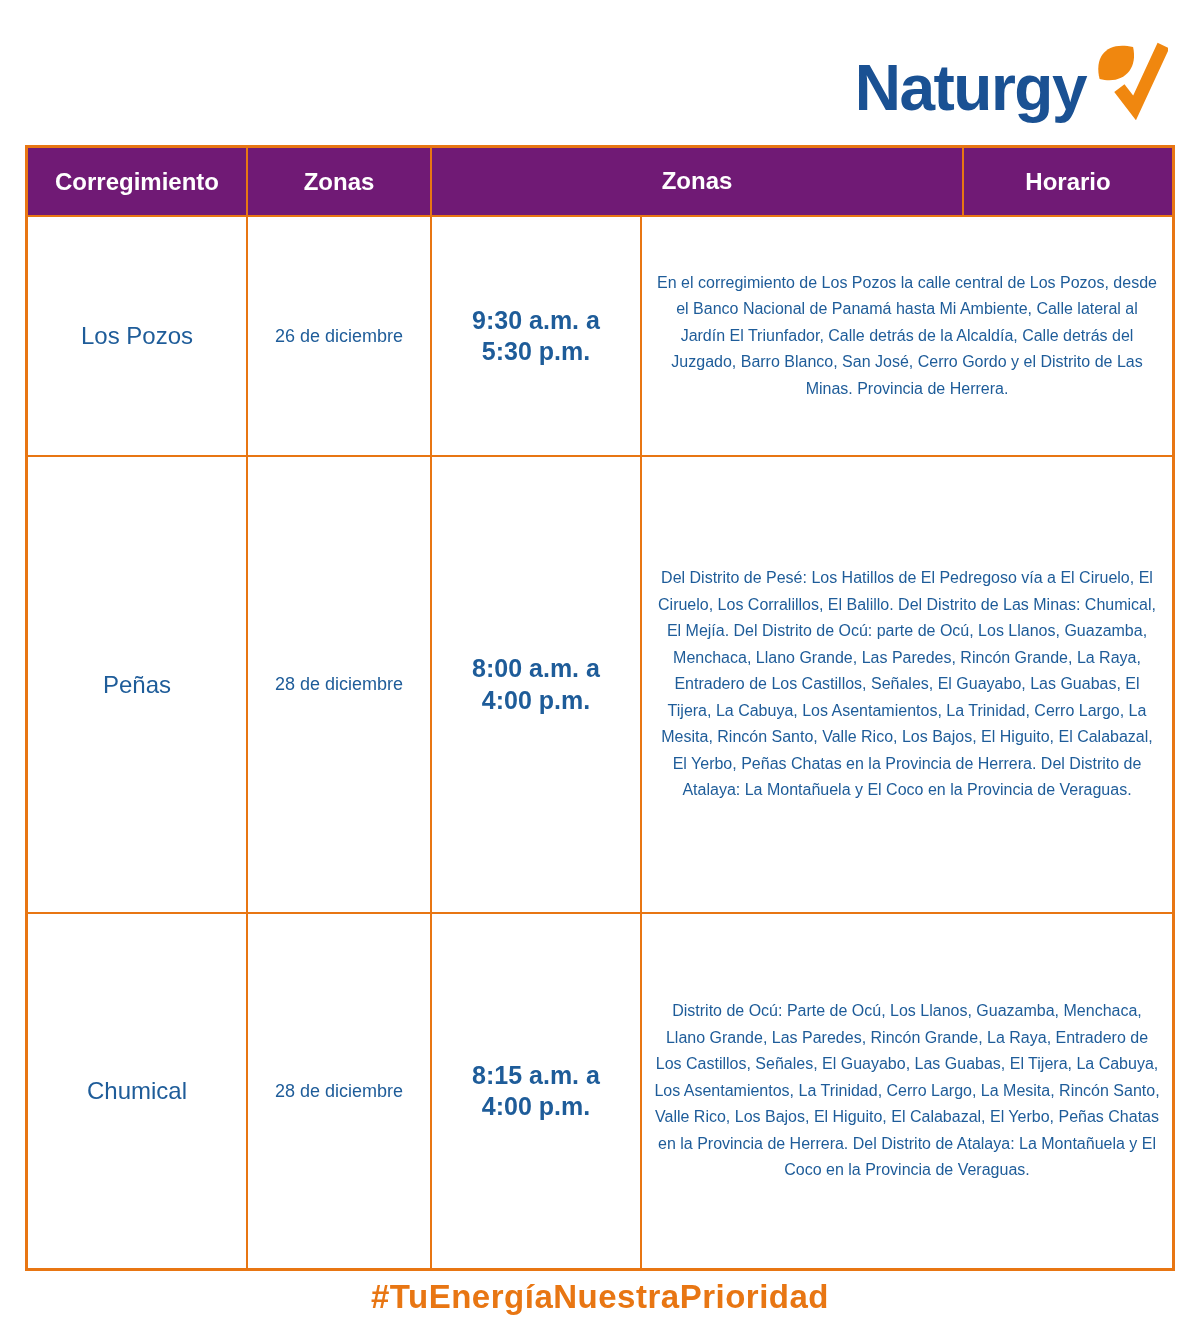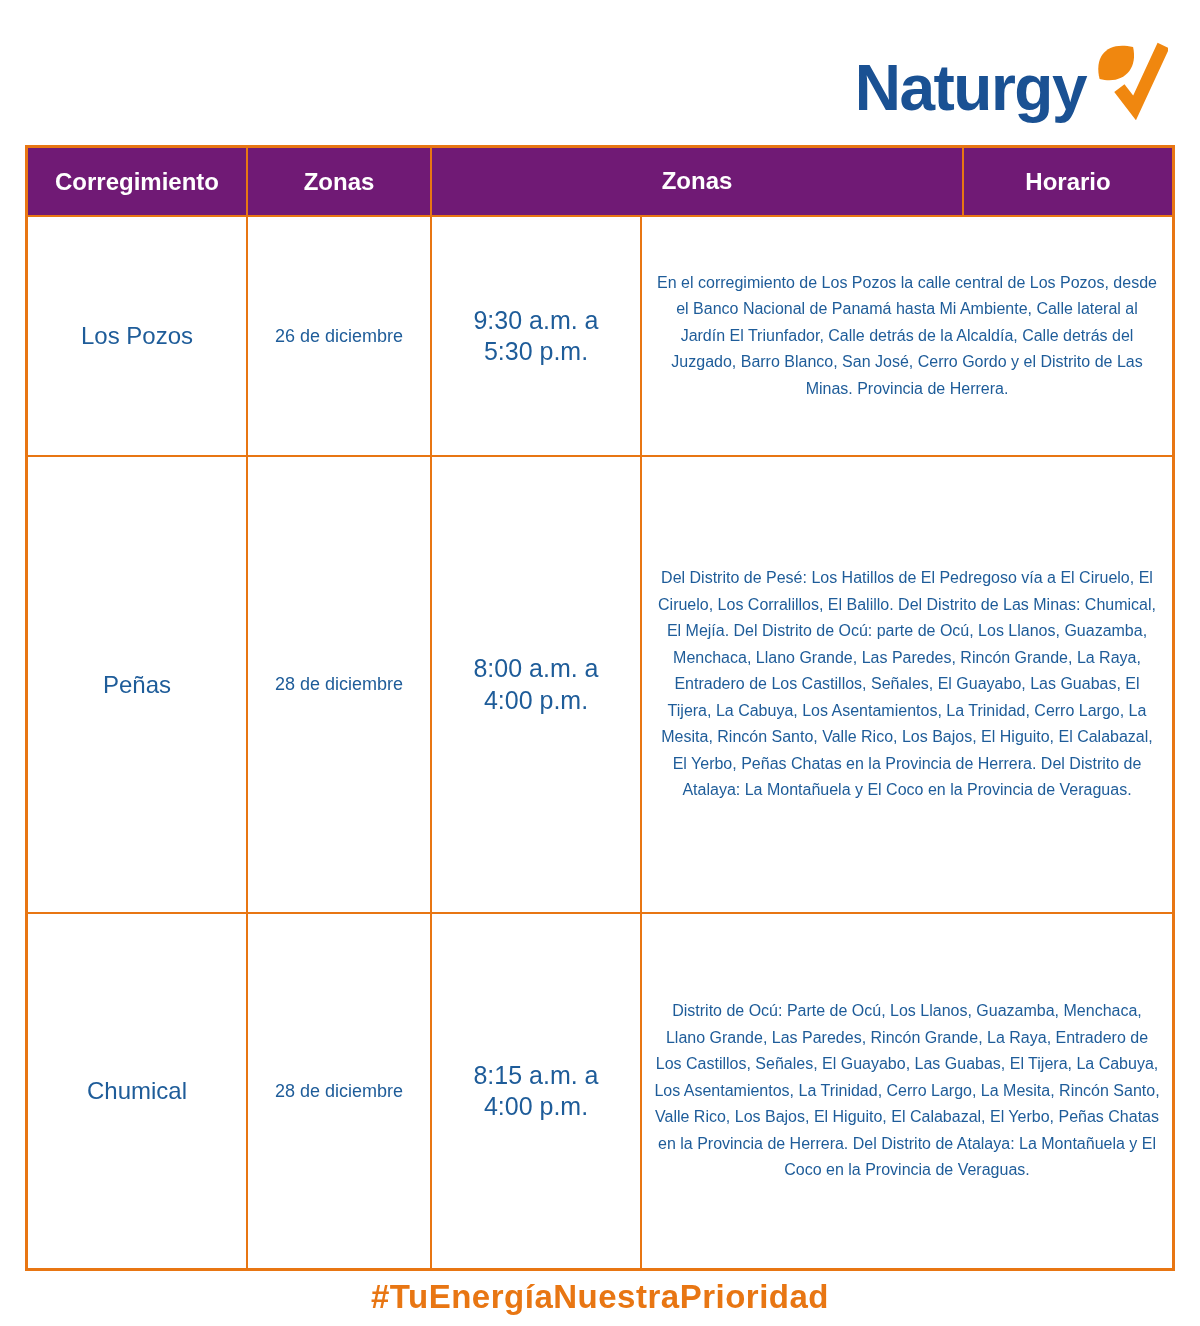--- a/index.html
+++ b/index.html
@@ -35,21 +35,21 @@
   }
   .t-head .t-cell{font-size:24px;font-weight:700;border-color:transparent;}
   .t-cell{
     box-sizing:border-box;display:flex;align-items:center;justify-content:center;
     text-align:center;padding:8px 12px;
   }
   .t-cell + .t-cell{border-left:2px solid #E87613;}
   .t-head .t-cell + .t-cell{border-left:2px solid #E87613;}
   .col-corregimiento{width:218px;flex:0 0 auto;font-size:24px;}
   .col-fecha{width:184px;flex:0 0 auto;font-size:18px;line-height:1.25;padding:8px 22px;}
-  .col-horario{width:210px;flex:0 0 auto;font-size:25px;line-height:1.25;padding:8px 28px;}
+  .col-horario{width:210px;flex:0 0 auto;font-size:25px;line-height:1.25;padding:8px 28px;font-weight:bold;}
   .col-zonas{flex:1 1 auto;font-size:16px;line-height:26.5px;padding:8px 10px;}
   .row-1{height:240px;}
   .row-2{height:457px;}
   .row-3{height:356px;}
   
   .footer-hashtag{
     position:absolute;left:0;top:1278px;width:100%;
     text-align:center;font-size:33px;font-weight:700;color:#E87613;
     letter-spacing:0.5px;
   }

